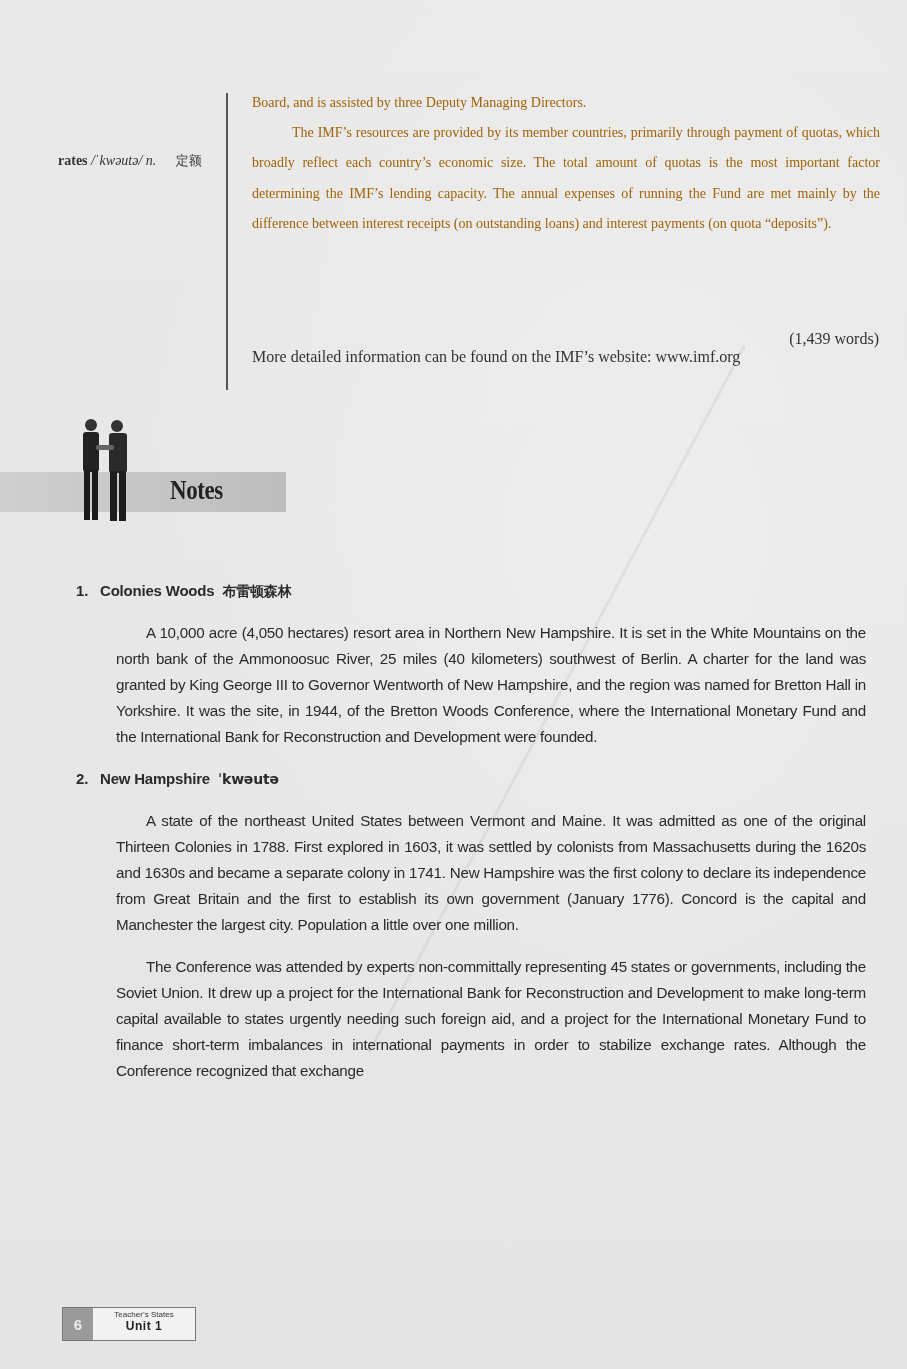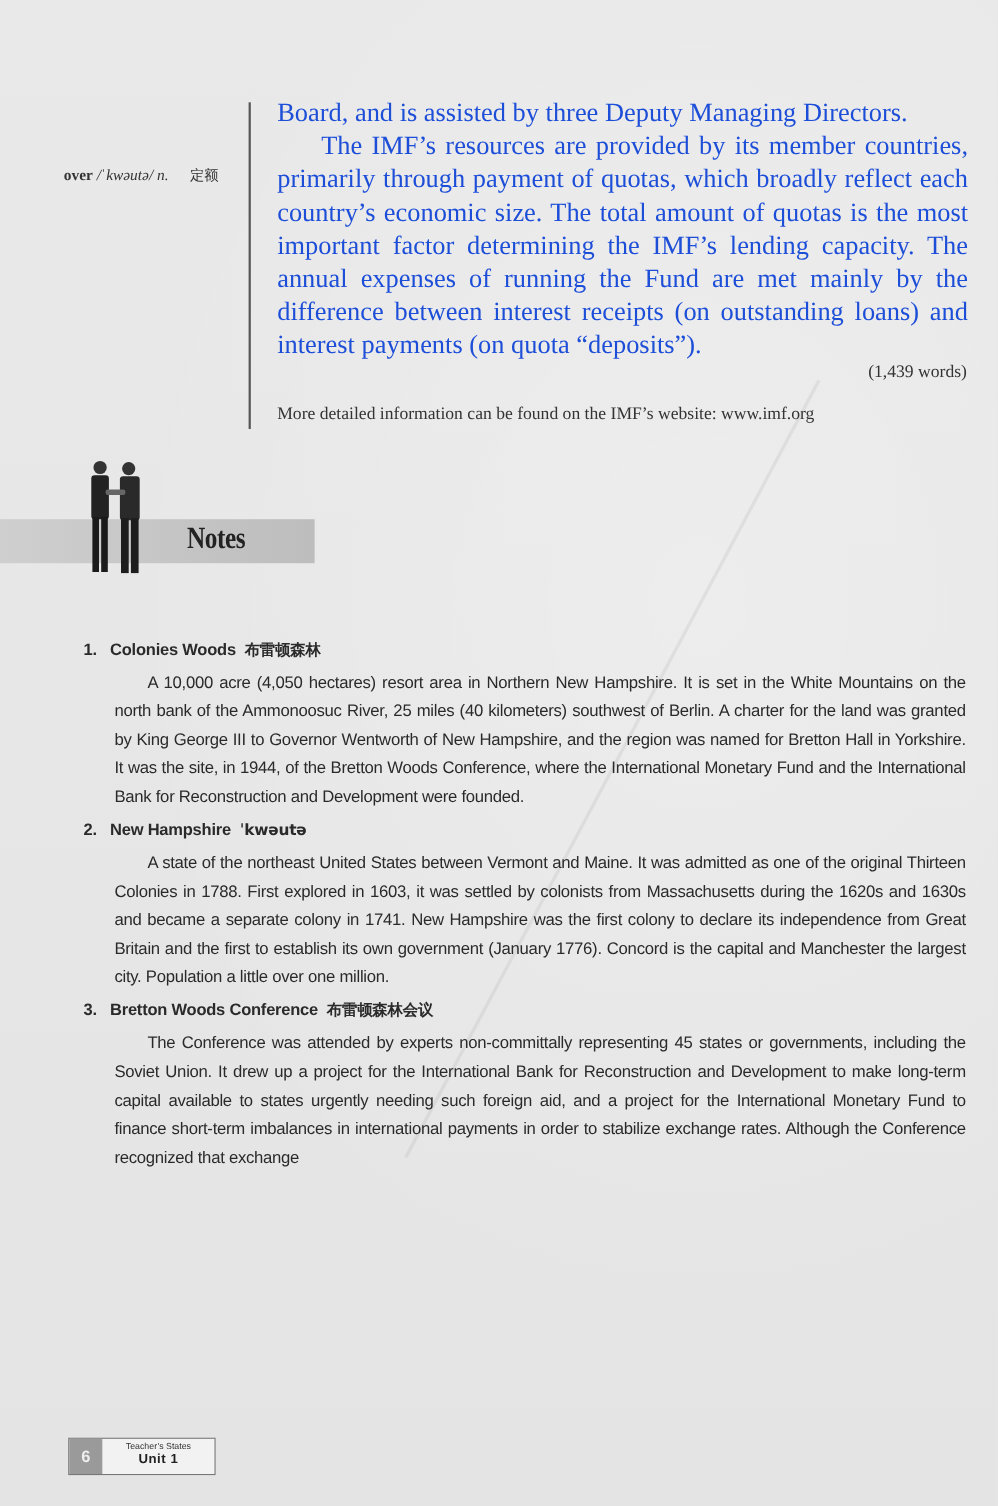--- a/index.html
+++ b/index.html
@@ -21,31 +21,31 @@
   }
   .gloss {
     position: absolute; left: 58px; top: 150px; width: 160px;
     font-size: 14px; line-height: 22px; color: #333;
   }
   .gloss .term { font-weight: bold; }
   .gloss .phon { font-style: italic; }
   .gloss .cn { font-family: Liberation Mono, monospace; font-size: 13px; margin-left: 16px; }
   .reading {
     position: absolute; left: 252px; top: 88px; width: 628px;
-    font-size: 24px; line-height: 30.2px; color: #1d4ed8;
+    font-size: 14px; line-height: 30.2px; color: #a16207;
     text-align: justify;
   }
   .reading p { margin: 0; }
   .reading p.indent { text-indent: 40px; }
   .wordcount {
     position: absolute; right: 28px; top: 330px;
     font-size: 16px; color: #333;
   }
   .more-info {
-    position: absolute; left: 252px; top: 368px;
+    position: absolute; left: 252px; top: 348px;
     font-size: 16px; color: #333;
   }
   .notes-band {
     position: absolute; left: 0; top: 472px; width: 286px; height: 40px;
     background: linear-gradient(90deg, #cfcfcf 0%, #bdbdbd 100%);
   }
   .notes-title {
     position: absolute; left: 170px; top: 474px;
     font-family: "Liberation Serif", serif; font-weight: bold;
     font-size: 28px; color: #222; letter-spacing: -0.5px;
@@ -59,21 +59,21 @@
   .note-head {
     font-weight: bold; font-size: 15px; height: 26px; line-height: 26px;
     letter-spacing: -0.2px;
   }
   .note-head .num { display: inline-block; width: 24px; }
   .note-head .cn { font-family: "DejaVu Sans", sans-serif; font-size: 14px; margin-left: 8px; }
   .note-body {
     margin-left: 24px; font-size: 15.2px; line-height: 26px;
     text-align: justify; letter-spacing: -0.25px;
   }
-  .note-body p { margin: 4px; text-indent: 30px; }
+  .note-body p { margin: 16px; text-indent: 30px; }
   .footer-box {
     position: absolute; left: 62px; top: 1307px; width: 132px; height: 32px;
     border: 1px solid #777; background: #f2f2f2; display: flex;
   }
   .footer-num {
     width: 30px; background: #9a9a9a; color: #eee; font-family: "Liberation Sans", sans-serif;
     font-weight: bold; font-size: 15px; display: flex; align-items: center; justify-content: center;
   }
   .footer-text { flex: 1; text-align: center; font-family: "Liberation Sans", sans-serif; }
   .footer-text .l1 { font-size: 8px; margin-top: 2px; color: #333; }
@@ -85,21 +85,21 @@
     pointer-events: none;
   }
 </style>
 </head>
 <body>
 
 <div class="page-bg"></div>
 <div class="watermark"></div>
 
 <div class="gloss">
-  <span class="term">over</span>
+  <span class="term">rates</span>
   <span class="phon">/ˈkwəutə/</span>
   <span class="phon">n.</span>
   <span class="cn">定额</span>
 </div>
 
 <div class="margin-rule"></div>
 
 <div class="reading">
   <p>Board, and is assisted by three Deputy Managing Directors.</p>
   <p class="indent">The IMF’s resources are provided by its member countries, primarily through payment of quotas, which broadly reflect each country’s economic size. The total amount of quotas is the most important factor determining the IMF’s lending capacity. The annual expenses of running the Fund are met mainly by the difference between interest receipts (on outstanding loans) and interest payments (on quota “deposits”).</p>
@@ -133,23 +133,20 @@
   </div>
   <div>
     <div class="note-head">
       <span class="num">2.</span><span>New Hampshire</span><span class="cn">ˈkwəutə</span>
     </div>
     <div class="note-body">
       <p>A state of the northeast United States between Vermont and Maine. It was admitted as one of the original Thirteen Colonies in 1788. First explored in 1603, it was settled by colonists from Massachusetts during the 1620s and 1630s and became a separate colony in 1741. New Hampshire was the first colony to declare its independence from Great Britain and the first to establish its own government (January 1776). Concord is the capital and Manchester the largest city. Population a little over one million.</p>
     </div>
   </div>
   <div>
-    <div class="note-head">
-      <span class="num">3.</span><span>Bretton Woods Conference</span><span class="cn">布雷顿森林会议</span>
-    </div>
     <div class="note-body">
       <p>The Conference was attended by experts non-committally representing 45 states or governments, including the Soviet Union. It drew up a project for the International Bank for Reconstruction and Development to make long-term capital available to states urgently needing such foreign aid, and a project for the International Monetary Fund to finance short-term imbalances in international payments in order to stabilize exchange rates. Although the Conference recognized that exchange</p>
     </div>
   </div>
 </div>
 
 <div class="footer-box">
   <div class="footer-num">6</div>
   <div class="footer-text">
     <div class="l1">Teacher’s States</div>

